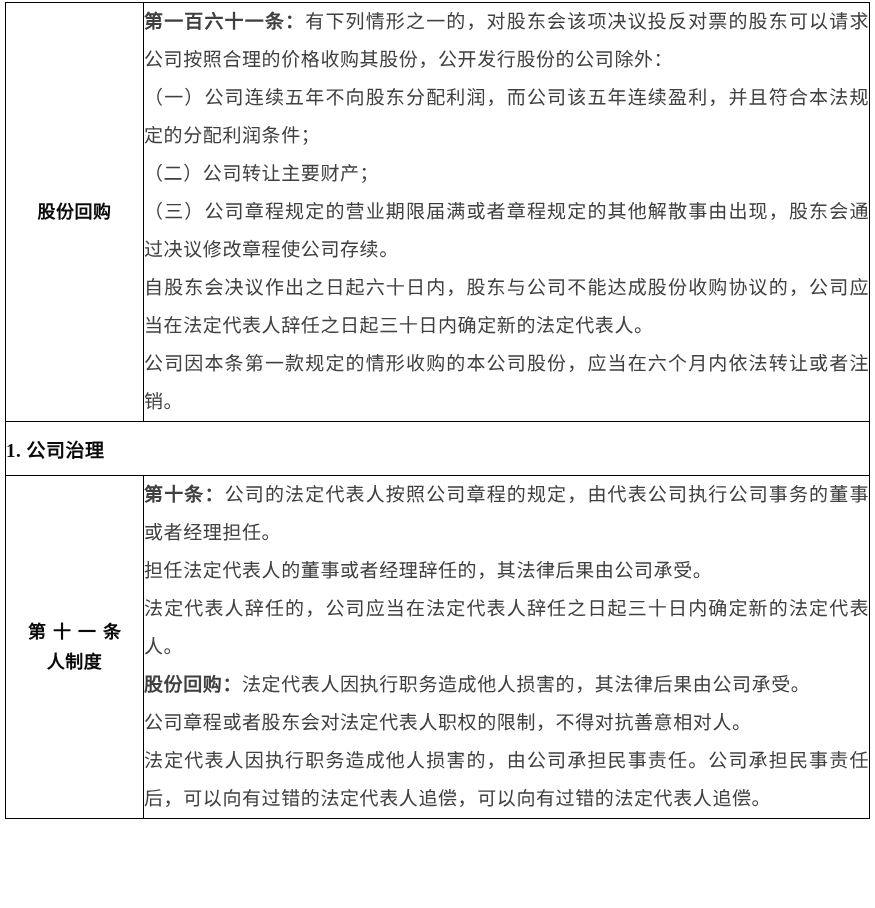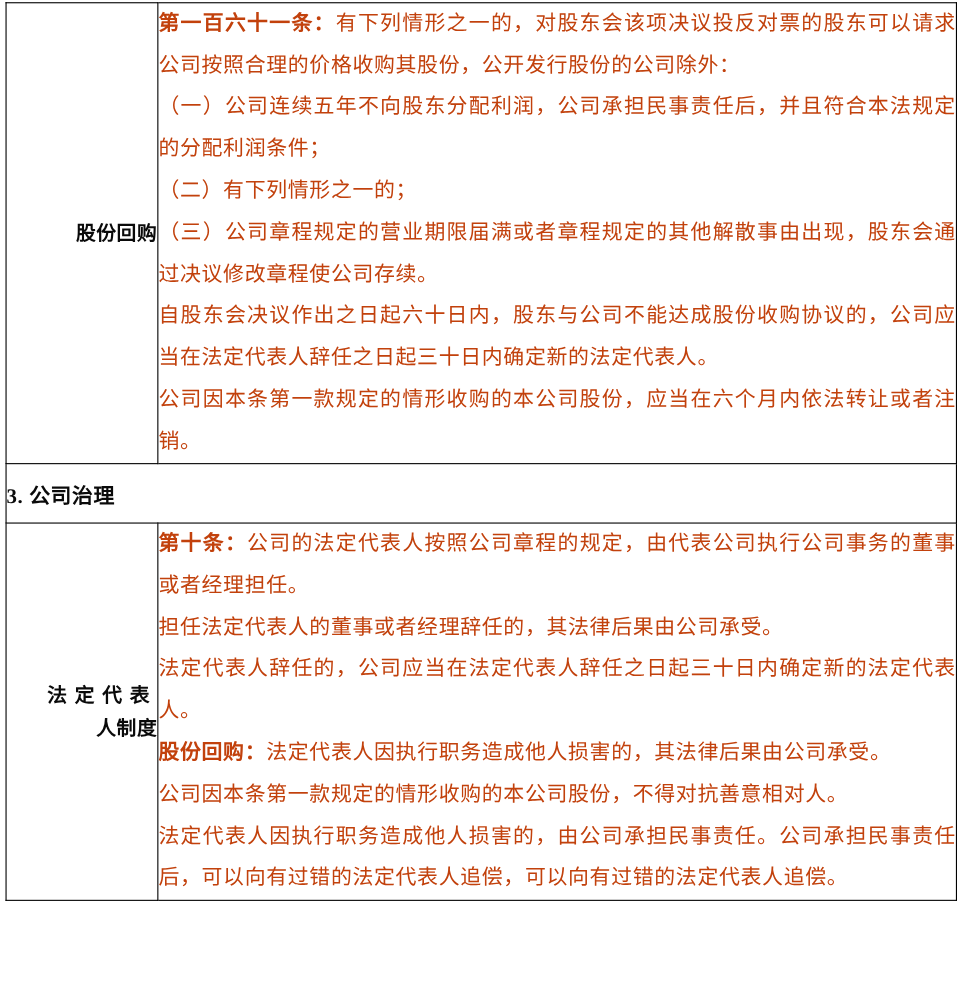--- a/index.html
+++ b/index.html
@@ -56,39 +56,38 @@
     letter-spacing: 0.5px;
     color: #0a0a0a;
     white-space: nowrap;
   }
   .label-text.spread {
     white-space: normal;
   }
   .label-line {
     display: block;
     white-space: nowrap;
-    text-align: right;
   }
   .label-line.justify {
     letter-spacing: 7px;
     padding-left: 7px;
   }
 
   
   .body-cell {
     padding: 7px 9px 8px 10px;
     vertical-align: top;
   }
   .para {
     font-size: 19px;
     line-height: 38px;
     letter-spacing: 0.6px;
     text-align: justify;
     text-justify: inter-character;
-    color: #c2410c;
+    color: #404040;
     margin: 0;
   }
   .para .lead {
     font-weight: bold;
   }
 
   
   .section-row td {
     border-top: 2px solid #000000;
     border-bottom: 2px solid #000000;
@@ -116,44 +115,44 @@
     <tbody>
 
       <tr>
         <td class="label-cell">
           <div class="label-text">
             <span class="label-line">股份回购</span>
           </div>
         </td>
         <td class="body-cell">
           <p class="para"><span class="lead">第一百六十一条：</span><span>有下列情形之一的，对股东会该项决议投反对票的股东可以请求公司按照合理的价格收购其股份，公开发行股份的公司除外：</span></p>
-          <p class="para"><span>（一）公司连续五年不向股东分配利润，公司承担民事责任后，并且符合本法规定的分配利润条件；</span></p>
-          <p class="para"><span>（二）有下列情形之一的；</span></p>
+          <p class="para"><span>（一）公司连续五年不向股东分配利润，而公司该五年连续盈利，并且符合本法规定的分配利润条件；</span></p>
+          <p class="para"><span>（二）公司转让主要财产；</span></p>
           <p class="para"><span>（三）公司章程规定的营业期限届满或者章程规定的其他解散事由出现，股东会通过决议修改章程使公司存续。</span></p>
           <p class="para"><span>自股东会决议作出之日起六十日内，股东与公司不能达成股份收购协议的，公司应当在法定代表人辞任之日起三十日内确定新的法定代表人。</span></p>
           <p class="para"><span>公司因本条第一款规定的情形收购的本公司股份，应当在六个月内依法转让或者注销。</span></p>
         </td>
       </tr>
 
       <tr class="section-row">
-        <td colspan="2" class="section-header">3. 公司治理</td>
+        <td colspan="2" class="section-header">1. 公司治理</td>
       </tr>
 
       <tr>
         <td class="label-cell">
           <div class="label-text spread">
-            <span class="label-line justify">法定代表</span>
+            <span class="label-line justify">第十一条</span>
             <span class="label-line">人制度</span>
           </div>
         </td>
         <td class="body-cell">
           <p class="para"><span class="lead">第十条：</span><span>公司的法定代表人按照公司章程的规定，由代表公司执行公司事务的董事或者经理担任。</span></p>
           <p class="para"><span>担任法定代表人的董事或者经理辞任的，其法律后果由公司承受。</span></p>
           <p class="para"><span>法定代表人辞任的，公司应当在法定代表人辞任之日起三十日内确定新的法定代表人。</span></p>
           <p class="para"><span class="lead">股份回购：</span><span>法定代表人因执行职务造成他人损害的，其法律后果由公司承受。</span></p>
-          <p class="para"><span>公司因本条第一款规定的情形收购的本公司股份，不得对抗善意相对人。</span></p>
+          <p class="para"><span>公司章程或者股东会对法定代表人职权的限制，不得对抗善意相对人。</span></p>
           <p class="para"><span>法定代表人因执行职务造成他人损害的，由公司承担民事责任。公司承担民事责任后，可以向有过错的法定代表人追偿，可以向有过错的法定代表人追偿。</span></p>
         </td>
       </tr>
 
     </tbody>
   </table>
 </div>
 
 </body></html>

